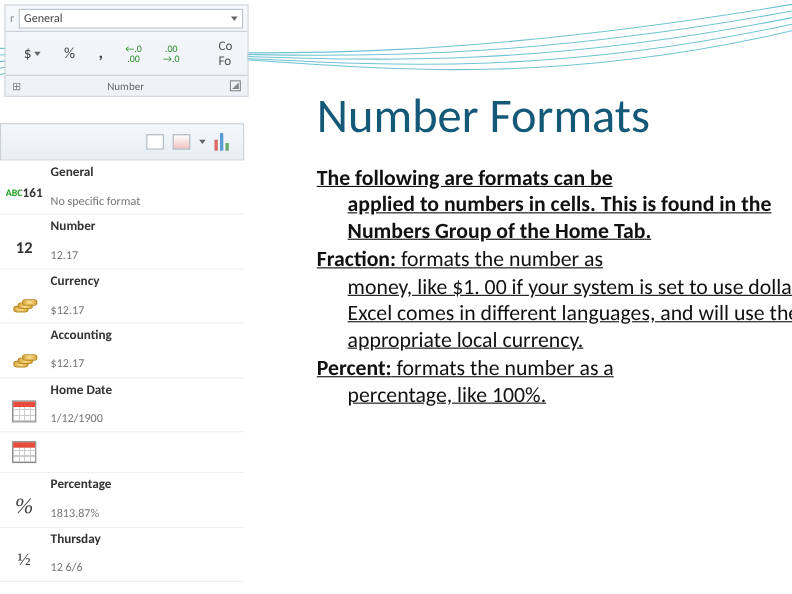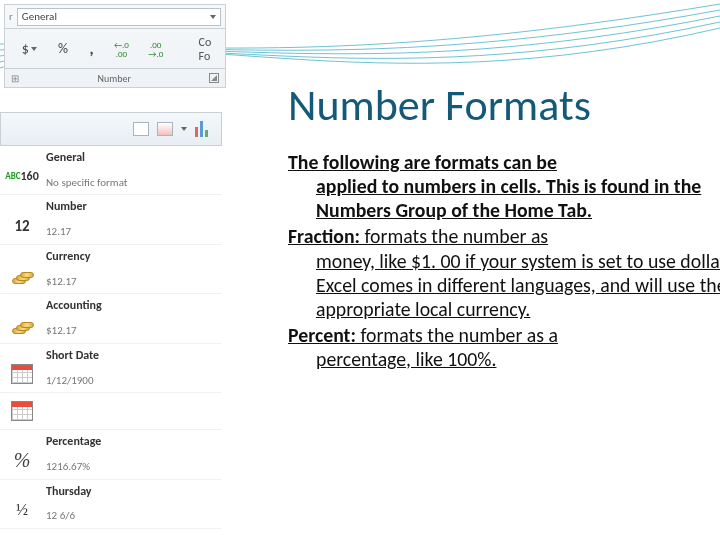--- a/index.html
+++ b/index.html
@@ -278,21 +278,21 @@
       <span class="b1"></span>
         <span class="b2"></span>
         <span class="b3"></span>
     </div>
   </div>
   <div class="format-list">
 
     <div class="fmt-item">
       <div class="fmt-icon icon-abc123">
         <div class="abc">ABC</div>
-          <div class="n123">160</div>
+          <div class="n123">161</div>
       </div>
       <div class="fmt-txt">
         <span class="fmt-name">General</span>
         <span class="fmt-sample">No specific format</span>
       </div>
     </div>
 
     <div class="fmt-item">
       <div class="fmt-icon icon-12">12</div>
       <div class="fmt-txt">
@@ -327,37 +327,37 @@
         <span class="fmt-name">Accounting</span>
         <span class="fmt-sample">$12.17</span>
       </div>
     </div>
 
     <div class="fmt-item">
       <div class="fmt-icon">
           <div class="icon-cal"></div>
         </div>
       <div class="fmt-txt">
-        <span class="fmt-name">Short Date</span>
+        <span class="fmt-name">Home Date</span>
         <span class="fmt-sample">1/12/1900</span>
       </div>
     </div>
 
     <div class="fmt-item">
       <div class="fmt-icon">
           <div class="icon-cal"></div>
         </div>
     </div>
 
 
     <div class="fmt-item">
       <div class="fmt-icon icon-pct">%</div>
       <div class="fmt-txt">
         <span class="fmt-name">Percentage</span>
-        <span class="fmt-sample">1216.67%</span>
+        <span class="fmt-sample">1813.87%</span>
       </div>
     </div>
 
     <div class="fmt-item">
       <div class="fmt-icon icon-frac">½</div>
       <div class="fmt-txt">
         <span class="fmt-name">Thursday</span>
         <span class="fmt-sample">12 6/6</span>
       </div>
     </div>

